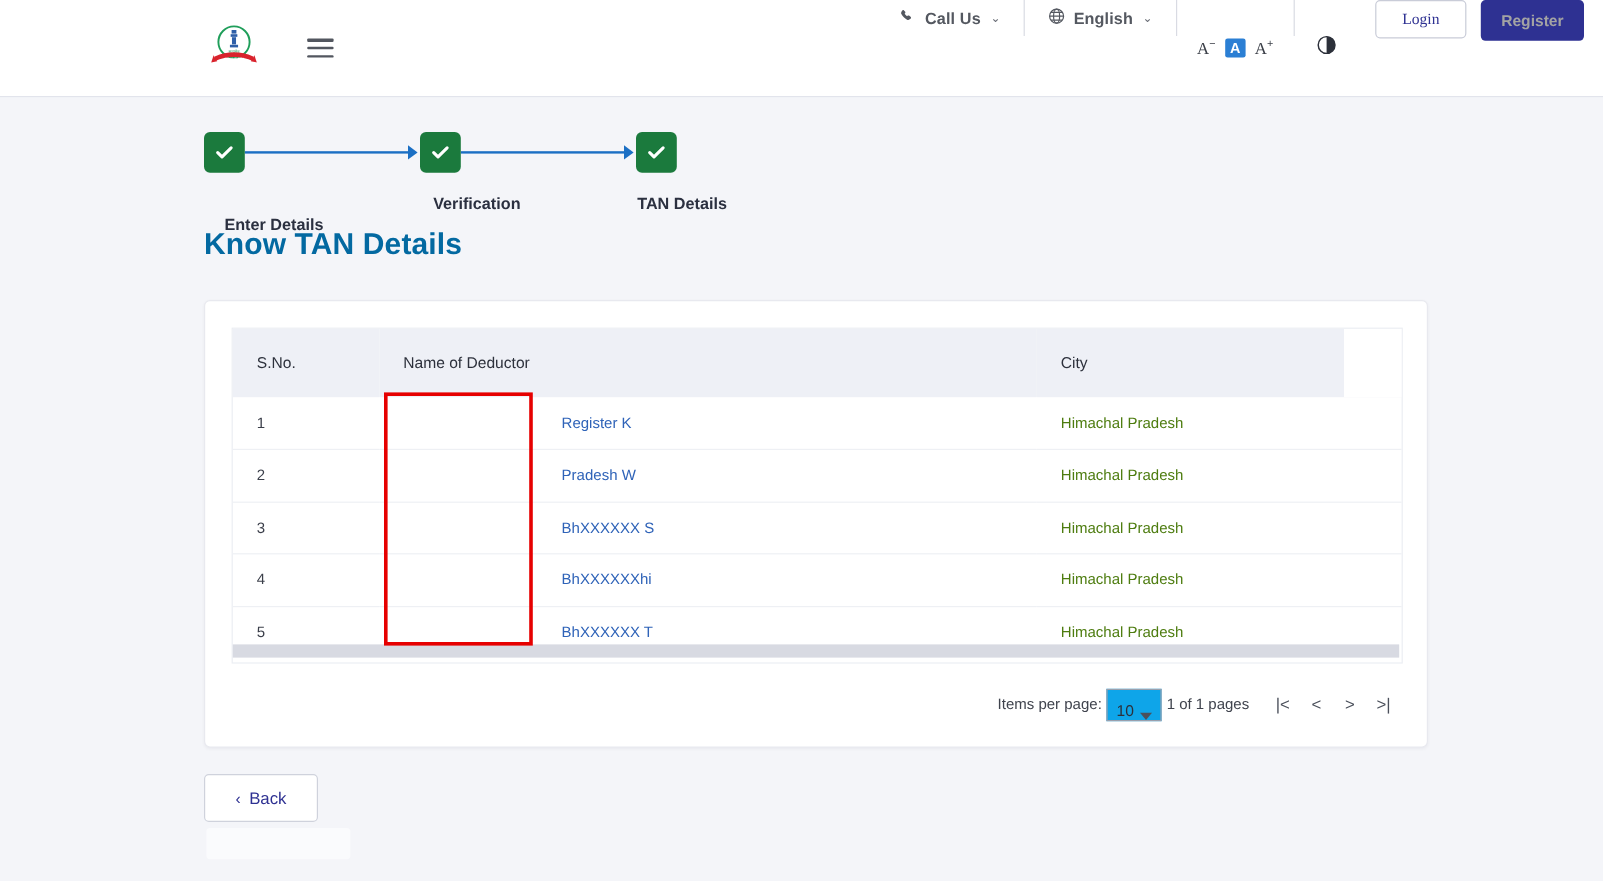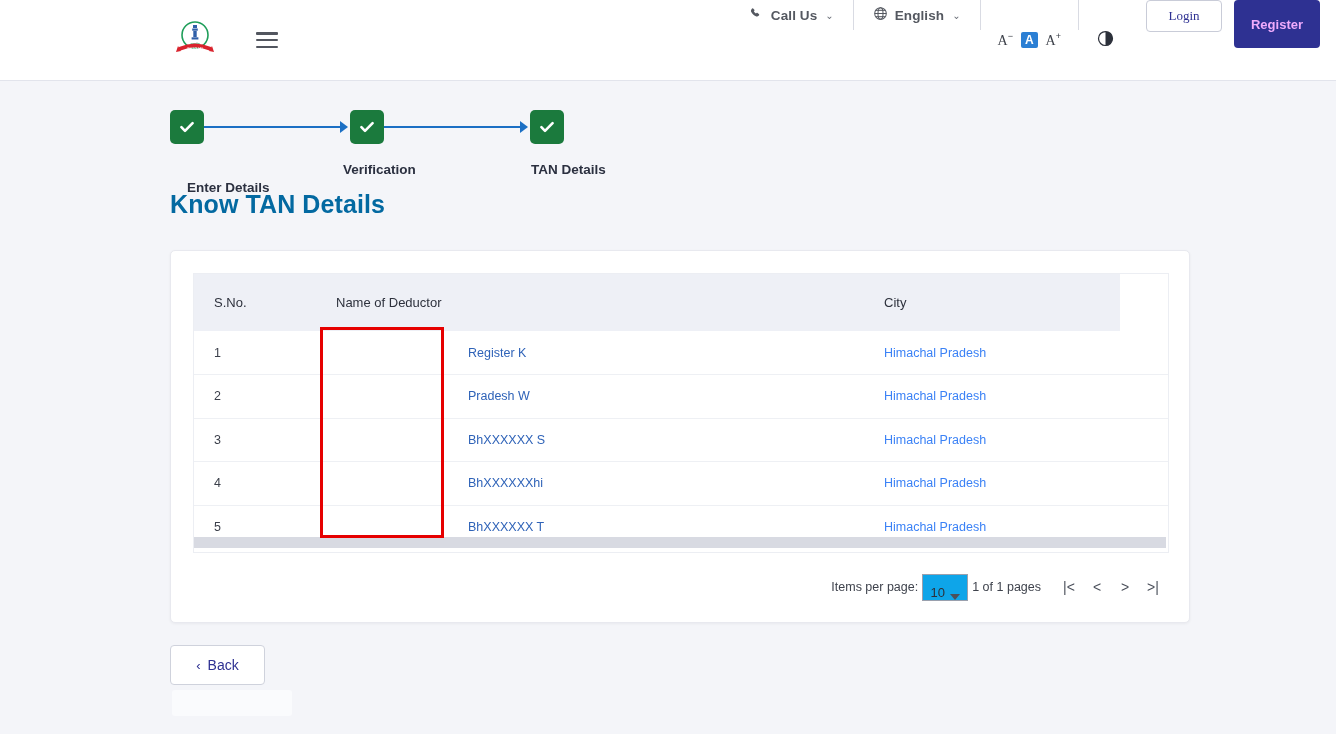--- a/index.html
+++ b/index.html
@@ -139,25 +139,25 @@
     border-radius: 4px;
     background: #fff;
     color: #2e3192;
     font-size: 13px;
     font-family: Liberation Serif, serif;
     cursor: pointer;
     margin-left: 14px;
   }
   .btn-register {
     width: 86px;
-    height: 48px;
+    height: 34px;
     border: none;
     border-radius: 4px;
     background: #2e3192;
-    color: #f0abfc;
+    color: #a3a3a3;
     font-size: 13px;
     font-weight: 700;
     font-family: "Liberation Sans", sans-serif;
     cursor: pointer;
     margin-left: 12px;
   }
 
   
   .stepper {
     position: absolute;
@@ -270,21 +270,21 @@
   td.c-sno { color: #3b3f4a; }
   td.c-name { padding-left: 0; }
   td.c-name a {
     color: #2f63b8;
     text-decoration: none;
     font-size: 12.5px;
     cursor: pointer;
     display: inline-block;
     margin-left: 152px;
   }
-  td.c-city { color: #3b82f6; }
+  td.c-city { color: #4d7c0f; }
 
   
   .red-box {
     position: absolute;
     left: 320px;
     top: 327px;
     width: 124px;
     height: 211px;
     border: 3px solid #e60000;
     pointer-events: none;
@@ -486,21 +486,21 @@
       </div>
       <div class="step-box" style="left:360px;">
         <svg width="18" height="18" viewBox="0 0 18 18">
             <path d="M3.4 9.2 L7 12.8 L14.6 5.2" fill="none" stroke="#ffffff" stroke-width="2.6" stroke-linecap="round" stroke-linejoin="round"></path>
           </svg>
       </div>
     </div>
 
     <div class="step-labels">
       <span class="step-label" style="left:17px;margin-top:18px;">Enter Details</span>
-      <span class="step-label" style="left:173px;">Verification</span>
+      <span class="step-label" style="left:191px;">Verification</span>
       <span class="step-label" style="left:361px;">TAN Details</span>
     </div>
   </div>
 
   <h1 class="page-title">Know TAN Details</h1>
 
   <div class="card">
 
     <div class="table-wrap">
       <table>

